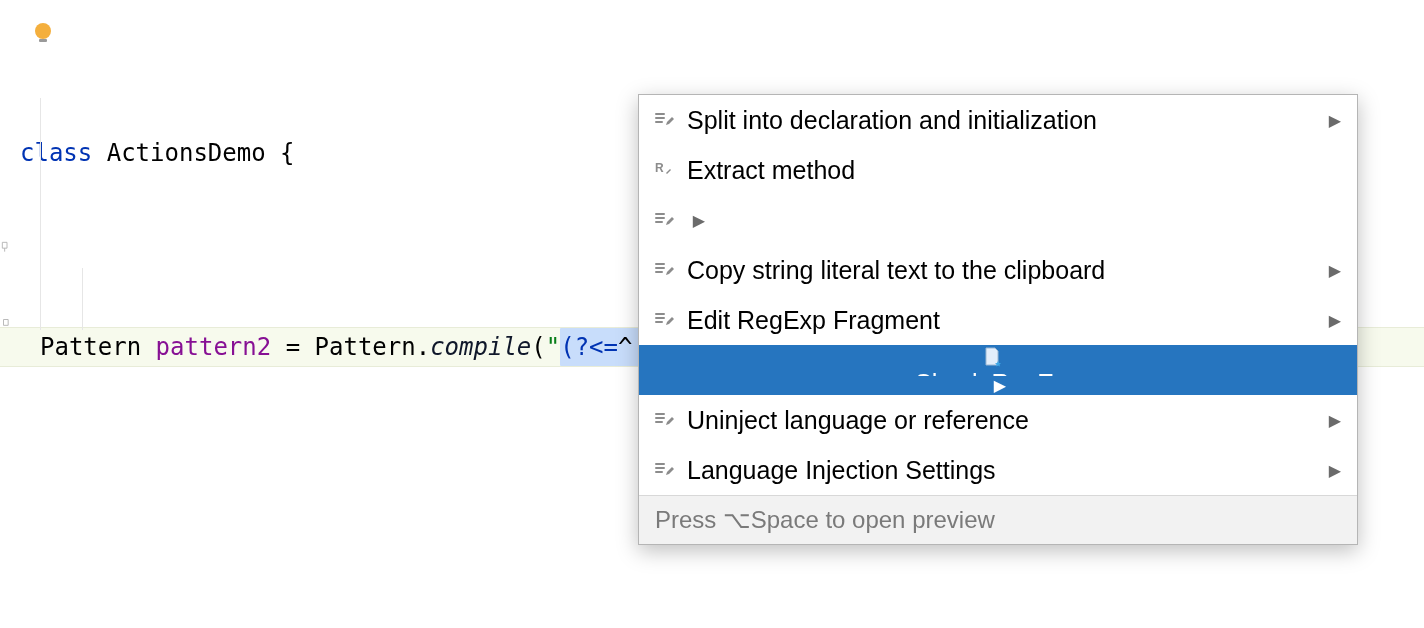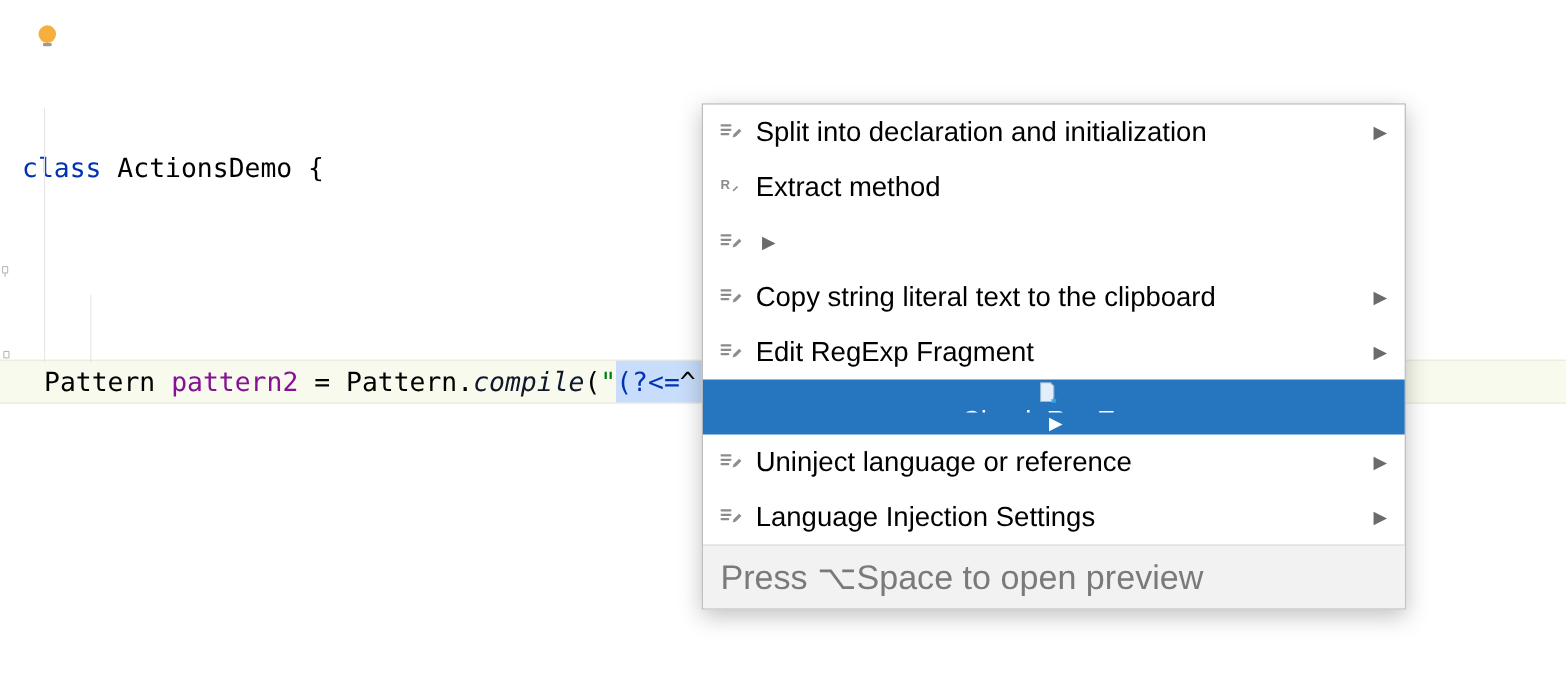--- a/index.html
+++ b/index.html
@@ -67,21 +67,21 @@
     position: absolute;
     width: 1px;
     background: #e6e6e6;
   }
 
   
   .popup {
     position: absolute;
     left: 638px;
     top: 94px;
-    width: 640px;
+    width: 720px;
     background: #ffffff;
     border: 1px solid #b5b5b5;
     box-shadow: 0 6px 20px rgba(0,0,0,0.25);
     font-family: -apple-system, BlinkMacSystemFont, "Segoe UI", Arial, sans-serif;
     font-size: 25px;
     z-index: 10;
   }
   .popup-item {
     display: flex;
     align-items: center;
@@ -111,21 +111,21 @@
     width: 18px;
     text-align: right;
     color: #6b6b6b;
     font-size: 16px;
   }
   .popup-item.selected .arrow { color: #ffffff; }
   .popup-footer {
     background: #f2f2f2;
     border-top: 1px solid #d8d8d8;
     color: #7a7a7a;
-    font-size: 31px;
+    font-size: 24px;
     padding: 10px 16px;
   }
 
   
   svg.icon { width: 24px; height: 24px; display:block; }
 </style>
 </head>
 <body>
 
 <div class="gutter-icons">

